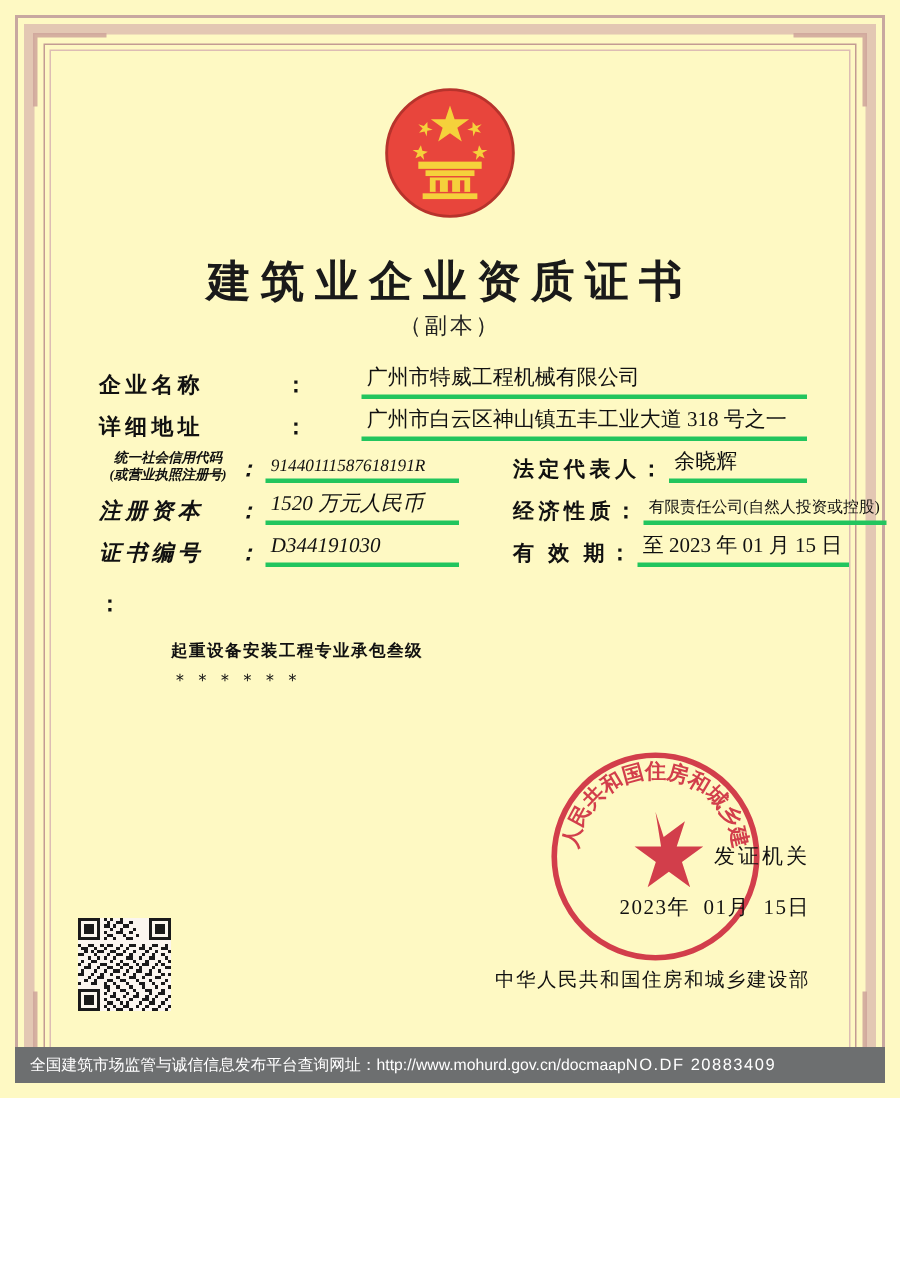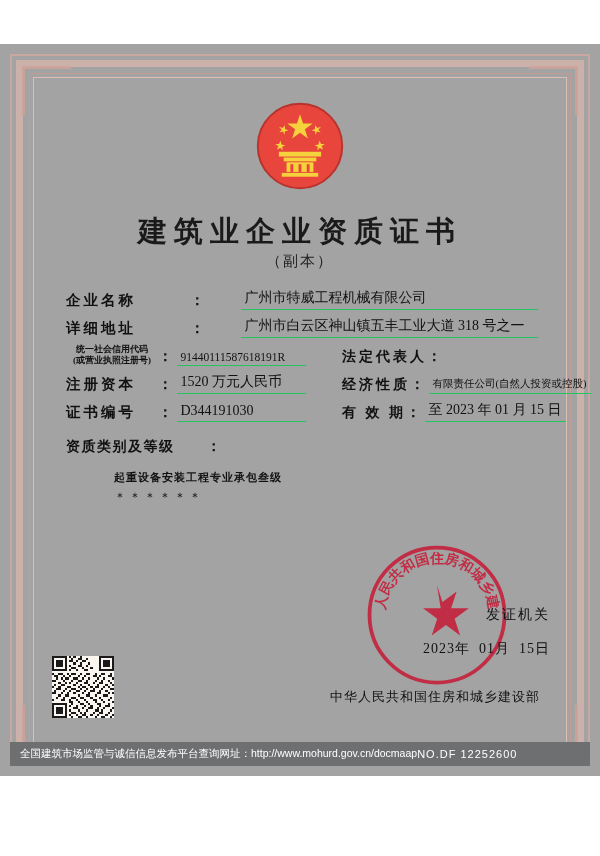--- a/index.html
+++ b/index.html
@@ -10,23 +10,22 @@
   body {
     width: 600px;
     height: 856px;
     font-family: "Liberation Serif", "DejaVu Serif", serif;
     overflow: hidden;
   }
   .cert {
     position: relative;
     width: 600px;
     height: 732px;
-    background: #a3a3a3;
+    background: #fef9c3;
     box-sizing: border-box;
-    margin-top: 44px;
   }
   
   .frame-outer {
     position: absolute;
     left: 10px; top: 10px; right: 10px; bottom: 10px;
     border: 2px solid #c8a8a0;
     box-sizing: border-box;
   }
   .frame-mid {
     position: absolute;
@@ -110,29 +109,29 @@
     font-size: 14px;
     font-weight: bold;
     color: #111;
     letter-spacing: 3px;
     white-space: nowrap;
   }
   .colon { font-size: 14.5px; font-weight: bold; color: #111; margin-right: 4px; letter-spacing: 0; }
   .val {
     font-size: 14px;
     color: #111;
-    border-bottom: 1px solid #22c55e;
+    border-bottom: 3px solid #22c55e;
     flex: 1;
     padding: 0 4px 2px 4px;
     white-space: nowrap;
     overflow: hidden;
   }
   .val.small { font-size: 11.5px; }
   .val.tiny { font-size: 10.5px; }
-  .half-left { width: 240px; flex: none; display: flex; align-items: flex-end; }
+  .half-left { width: 240px; flex: none; display: flex; align-items: flex-end; font-style: italic; }
   .half-right { flex: 1; display: flex; align-items: flex-end; margin-left: 4px; }
   .lbl-two {
     width: 92px;
     font-size: 9px;
     font-weight: bold;
     line-height: 1.2;
     letter-spacing: 0;
     color: #111;
     text-align: center;
   }
@@ -166,21 +165,21 @@
     position: absolute;
     left: 52px;
     bottom: 58px;
     width: 62px;
     height: 62px;
   }
 
   
   .issuer {
     position: absolute;
-    right: 50px;
+    right: 60px;
     bottom: 118px;
     width: 260px;
     text-align: right;
     font-size: 14px;
     color: #111;
   }
   .issuer-line1 {
     letter-spacing: 2px;
     font-weight: normal;
     margin-bottom: 16px;
@@ -280,20 +279,21 @@
         <span class="lbl-two">
           <span>统一社会信用代码</span><br>
           <span>(或营业执照注册号)</span>
         </span>
         <span class="colon">：</span>
         <span class="val small">91440111587618191R</span>
       </span>
       <span class="half-right">
         <span class="lbl">法定代表人</span>
         <span class="colon">：</span>
+        <span class="val">余晓辉</span>
       </span>
     </div>
 
     <div class="row">
       <span class="half-left">
         <span class="lbl-w">注册资本</span>
         <span class="colon">：</span>
         <span class="val">1520 万元人民币</span>
       </span>
       <span class="half-right">
@@ -310,21 +310,20 @@
         <span class="val">D344191030</span>
       </span>
       <span class="half-right">
         <span class="lbl">有 效 期</span>
         <span class="colon">：</span>
         <span class="val">至 2023 年 01 月 15 日</span>
       </span>
     </div>
 
     <div class="row qual-label-row">
-      <span class="lbl" style="letter-spacing:1.5px;">资质类别及等级</span>
       <span class="colon">：</span>
     </div>
 
     <div class="qual-body">起重设备安装工程专业承包叁级</div>
     <div class="qual-stars">＊＊＊＊＊＊</div>
   </div>
 
   <svg class="qr" viewBox="0 0 29 29" shape-rendering="crispEdges">
     <rect width="29" height="29" fill="#fbf6ef"></rect>
     <g fill="#1a1a1a">
@@ -535,17 +534,17 @@
       <span>2023</span><span>年</span>&nbsp;&nbsp;<span>01</span><span>月</span>&nbsp;&nbsp;<span>15</span><span>日</span>
     </div>
   </div>
 
   <div class="ministry">中华人民共和国住房和城乡建设部</div>
 
   <div class="bottom-bar">
     <span>全国建筑市场监管与诚信信息发布平台查询网址：http://www.mohurd.gov.cn/docmaap</span>
     <span class="no">
       <span>NO.DF</span>
-      <span>12252600</span>
+      <span>20883409</span>
     </span>
   </div>
 
 </div>
 
 </body></html>

